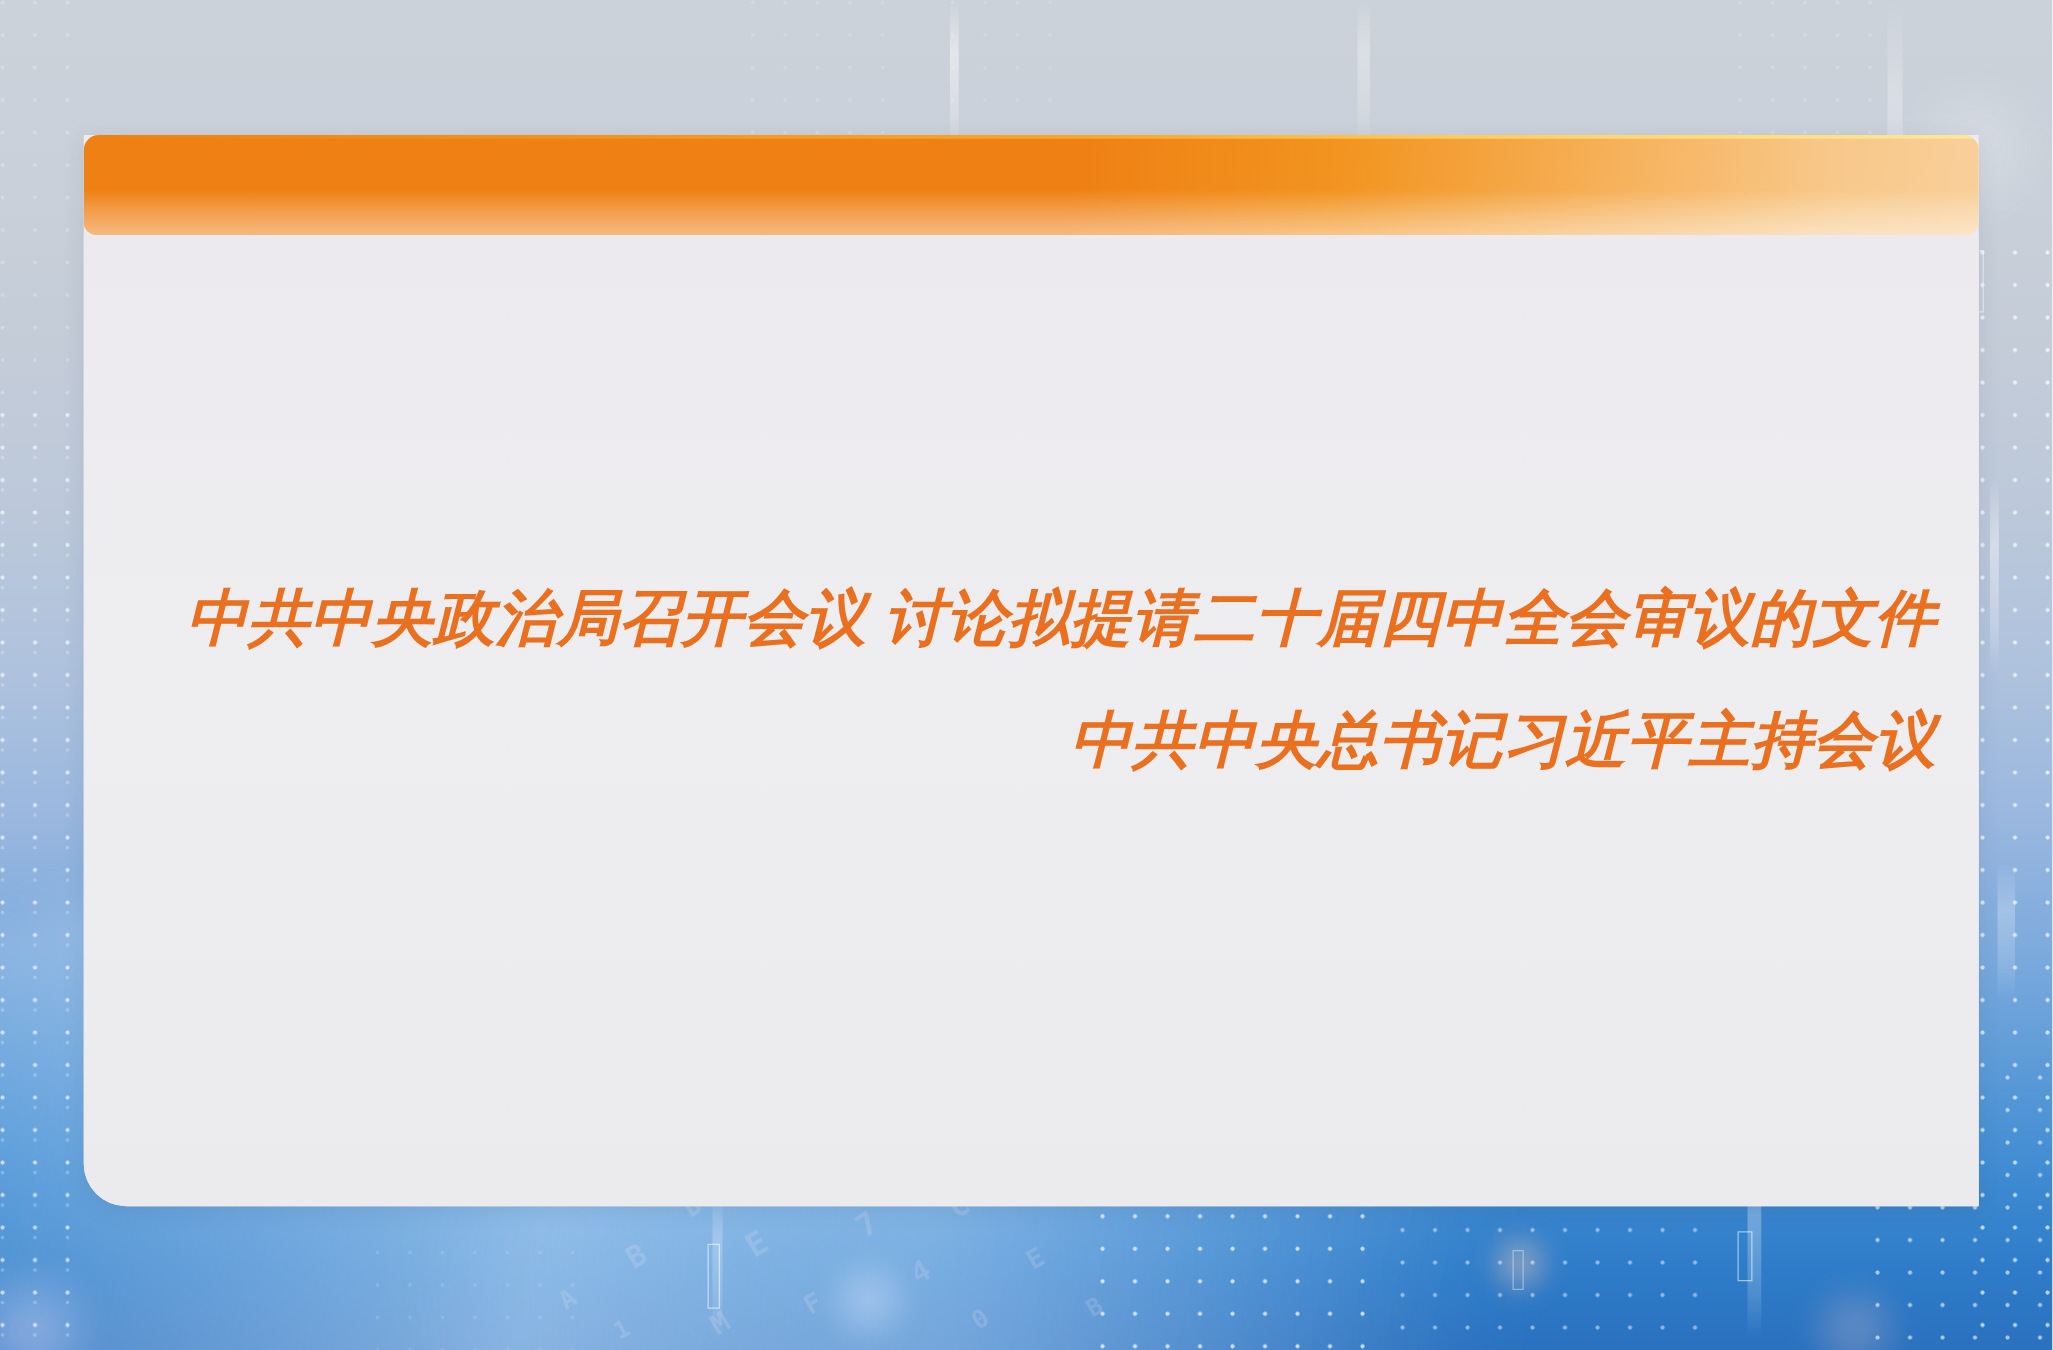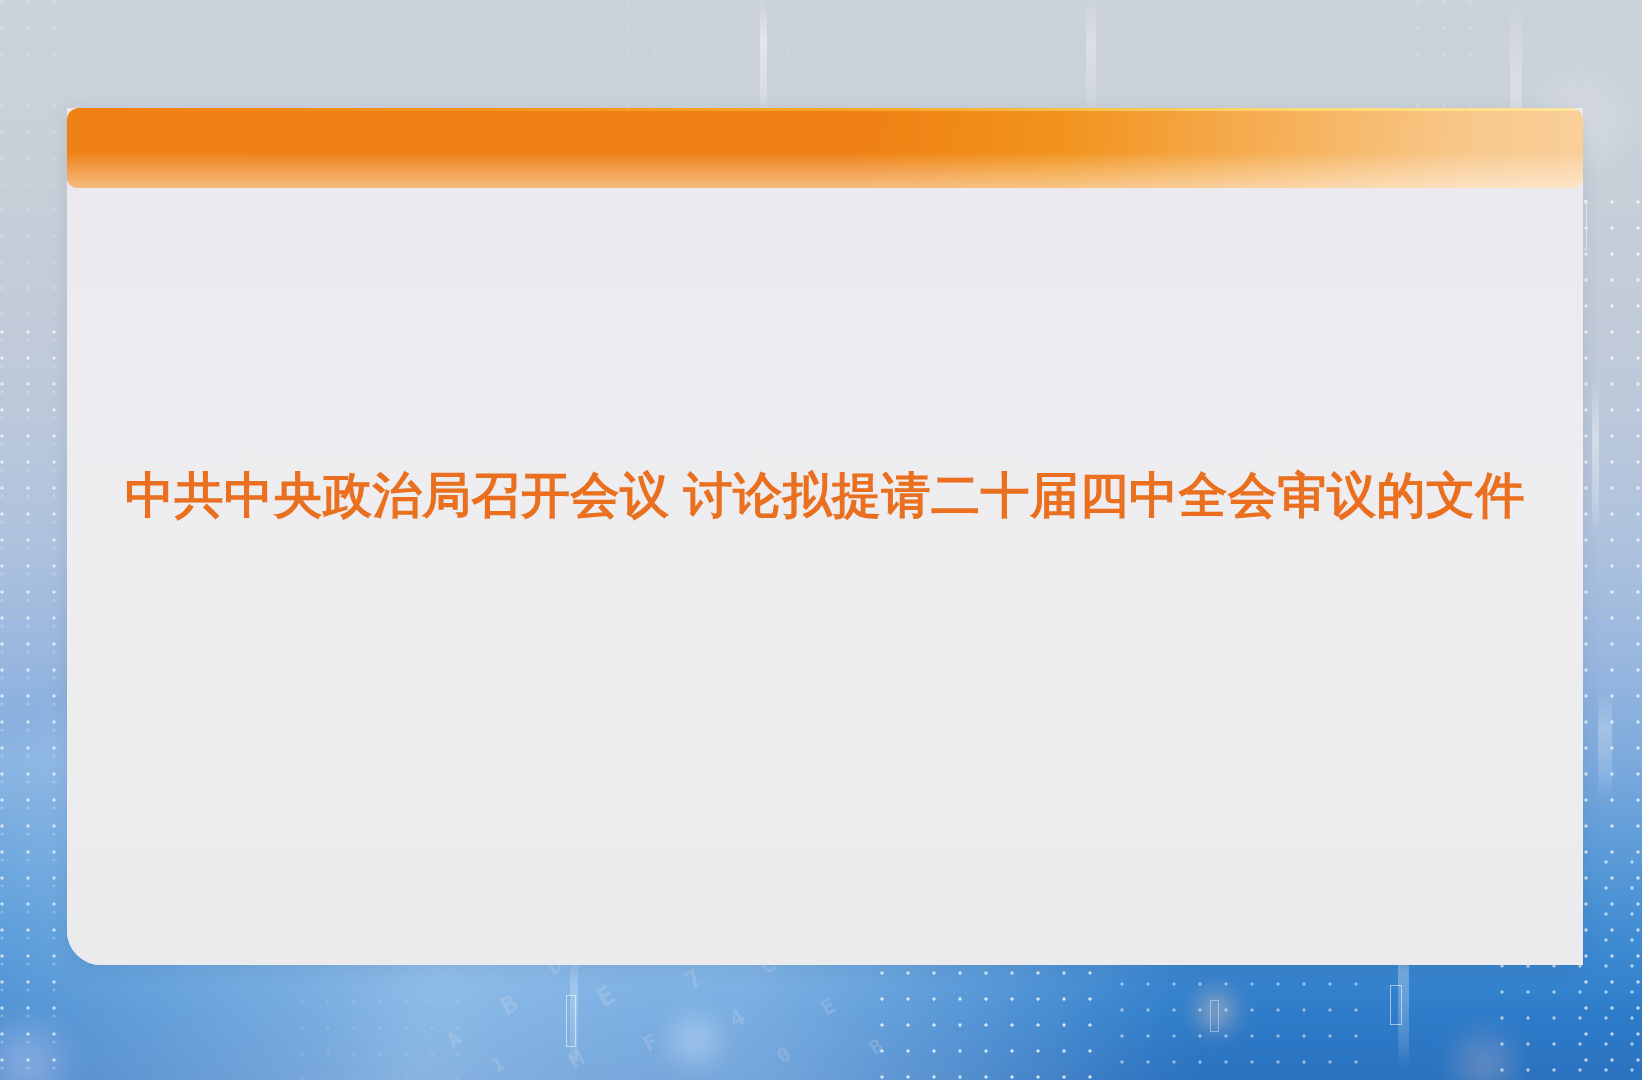--- a/index.html
+++ b/index.html
@@ -204,23 +204,24 @@
     background: linear-gradient(180deg, #eceaee 0%, #eeedf0 45%, #ebeaed 100%);
     border-bottom-left-radius: 34px;
   }
 
   
   .headline {
     position: absolute;
     left: 0;
     right: 0;
     top: 258px;
-    text-align: center;
+    text-align: right;
     padding: 0 34px;
     box-sizing: border-box;
+    font-style: italic;
   }
   .headline-line {
     display: block;
     color: #ea6f1e;
     font-family: "Liberation Sans", "DejaVu Sans", sans-serif;
     font-weight: 700;
     font-size: 49px;
     line-height: 98px;
     letter-spacing: 0.5px;
     white-space: nowrap;
@@ -284,18 +285,19 @@
   <div class="hollow hollow-4"></div>
 
   <div class="card">
 
     <div class="card-header"></div>
 
     <div class="card-body">
 
       <div class="headline">
         <span class="headline-line">中共中央政治局召开会议 讨论拟提请二十届四中全会审议的文件</span>
+        <span class="headline-line">中共中央总书记习近平主持会议</span>
       </div>
 
     </div>
   </div>
 
 </div>
 
 </body></html>

